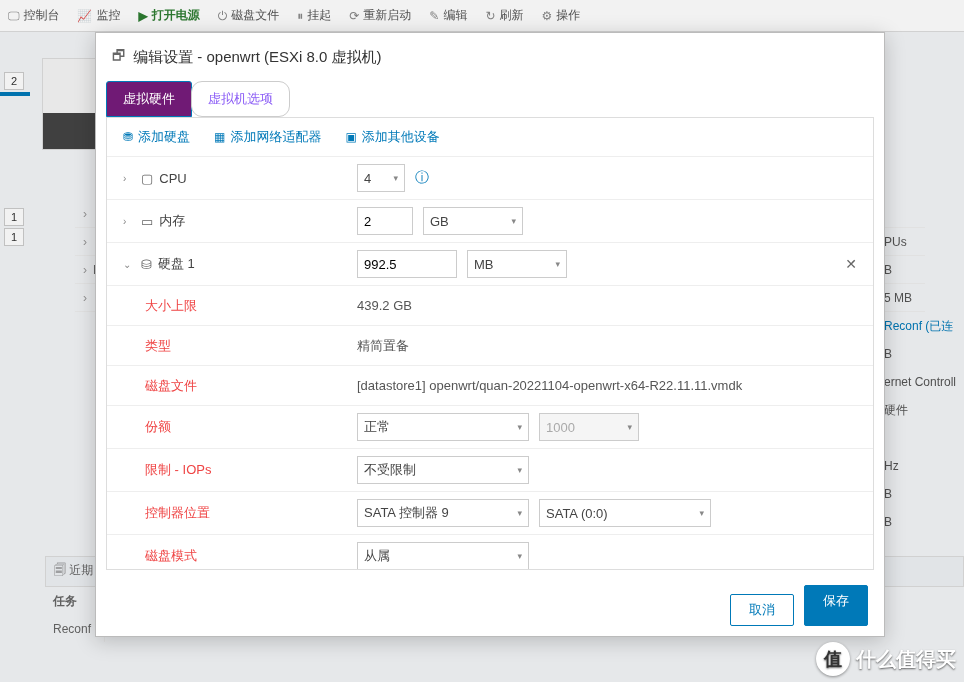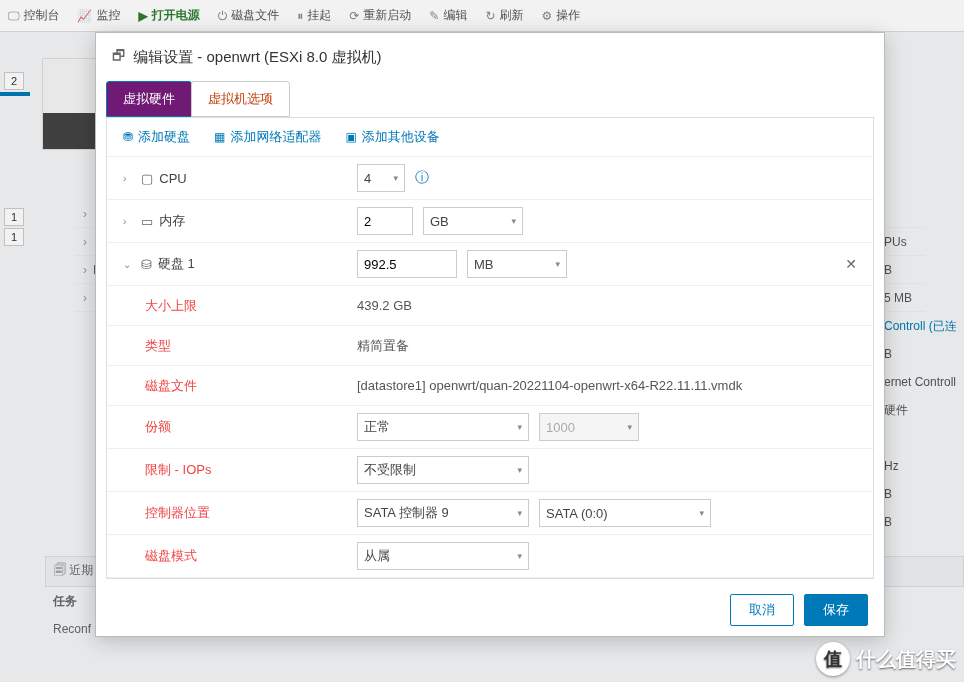--- a/index.html
+++ b/index.html
@@ -33,21 +33,21 @@
 .bottom-bar .cell { padding: 6px 8px; border-right: 1px solid #eee; }
 
 
 .modal-mask { position: absolute; inset: 0; background: rgba(0,0,0,0.05); }
 .modal { position: absolute; left: 95px; top: 32px; width: 790px; height: 605px; background: #fff; border: 1px solid #bbb; box-shadow: 0 4px 20px rgba(0,0,0,0.2); display: flex; flex-direction: column; }
 .modal-header { padding: 12px 16px; font-size: 15px; color: #333; display: flex; align-items: center; gap: 8px; }
 .modal-header .hdr-icon { color: #666; font-size: 14px; }
 .modal-tabs { display: flex; padding: 0 10px; }
 .modal-tabs .tab { padding: 8px 16px; border: 1px solid #ccc; font-size: 13px; cursor: pointer; border-radius: 3px 3px 0 0; margin-right: -1px; }
 .modal-tabs .tab.active { background: #701a75; color: #fff; border-color: #0079b8; }
-.modal-tabs .tab.inactive { color: #c2410c; background: #fff; }
+.modal-tabs .tab.inactive { color: #8b5cf6; background: #fff; border-radius: 11px; }
 .modal-body { flex: 1; border: 1px solid #ddd; margin: 0 10px 4px 10px; overflow-y: auto; background: #fff; position: relative; }
 .modal-body::-webkit-scrollbar { width: 10px; }
 .modal-body::-webkit-scrollbar-thumb { background: #c5c9cd; border-radius: 4px; }
 
 .actions-row { display: flex; gap: 24px; padding: 10px 16px; border-bottom: 1px solid #eee; font-size: 13px; }
 .actions-row .act { color: #0079b8; cursor: pointer; display: flex; align-items: center; gap: 5px; }
 .actions-row .act-icon { font-size: 12px; }
 
 .hw-row { display: flex; align-items: center; padding: 7px 0; border-bottom: 1px solid #eee; min-height: 40px; }
 .hw-row.sub { min-height: 40px; }
@@ -63,21 +63,21 @@
 .hw-value .sel.w40 { width: 48px; }
 .hw-value .sel.w100 { width: 100px; }
 .hw-value .sel.w170 { width: 172px; }
 .hw-value .sel.disabled { background: #f5f5f5; color: #aaa; }
 .hw-value .info-icon { color: #0079b8; font-size: 14px; cursor: pointer; }
 .hw-value .close-x { margin-left: auto; color: #666; cursor: pointer; font-size: 14px; }
 .hw-value .static { color: #555; text-align: right; }
 
 .modal-footer { padding: 10px 16px; display: flex; justify-content: flex-end; gap: 10px; border-top: 1px solid #fff; }
 .btn { padding: 6px 18px; font-size: 13px; border: 1px solid #0079b8; border-radius: 2px; cursor: pointer; }
-.btn.cancel { background: #fff; color: #0079b8; }
+.btn.cancel { background: #fff; color: #0079b8; margin-top: 9px; }
 .btn.save { background: #0079b8; color: #fff; }
 
 
 .watermark { position: absolute; right: 8px; bottom: 6px; display: flex; align-items: center; gap: 6px; color: #fff; font-size: 20px; font-weight: bold; text-shadow: 0 1px 2px rgba(0,0,0,0.6); z-index: 500; }
 .watermark .badge { width: 34px; height: 34px; border-radius: 50%; background: #fff; color: #333; display: flex; align-items: center; justify-content: center; font-size: 18px; box-shadow: 0 1px 3px rgba(0,0,0,0.4); }
 </style>
 </head>
 <body>
 
 <div class="top-toolbar">
@@ -139,21 +139,21 @@
   <div class="bg-row">
       <span class="chev">›</span>
     </div>
 </div>
 
 <div class="bg-right">
   <div style="height:28px"></div>
   <div>PUs</div>
   <div>B</div>
   <div>5 MB</div>
-  <div class="link">Controll (已连</div>
+  <div class="link">Reconf (已连</div>
   <div>B</div>
   <div>ernet Controll</div>
   <div>硬件</div>
   <div style="height:28px"></div>
   <div>Hz</div>
   <div>B</div>
   <div>B</div>
 </div>
 
 <div class="bottom-bar">

